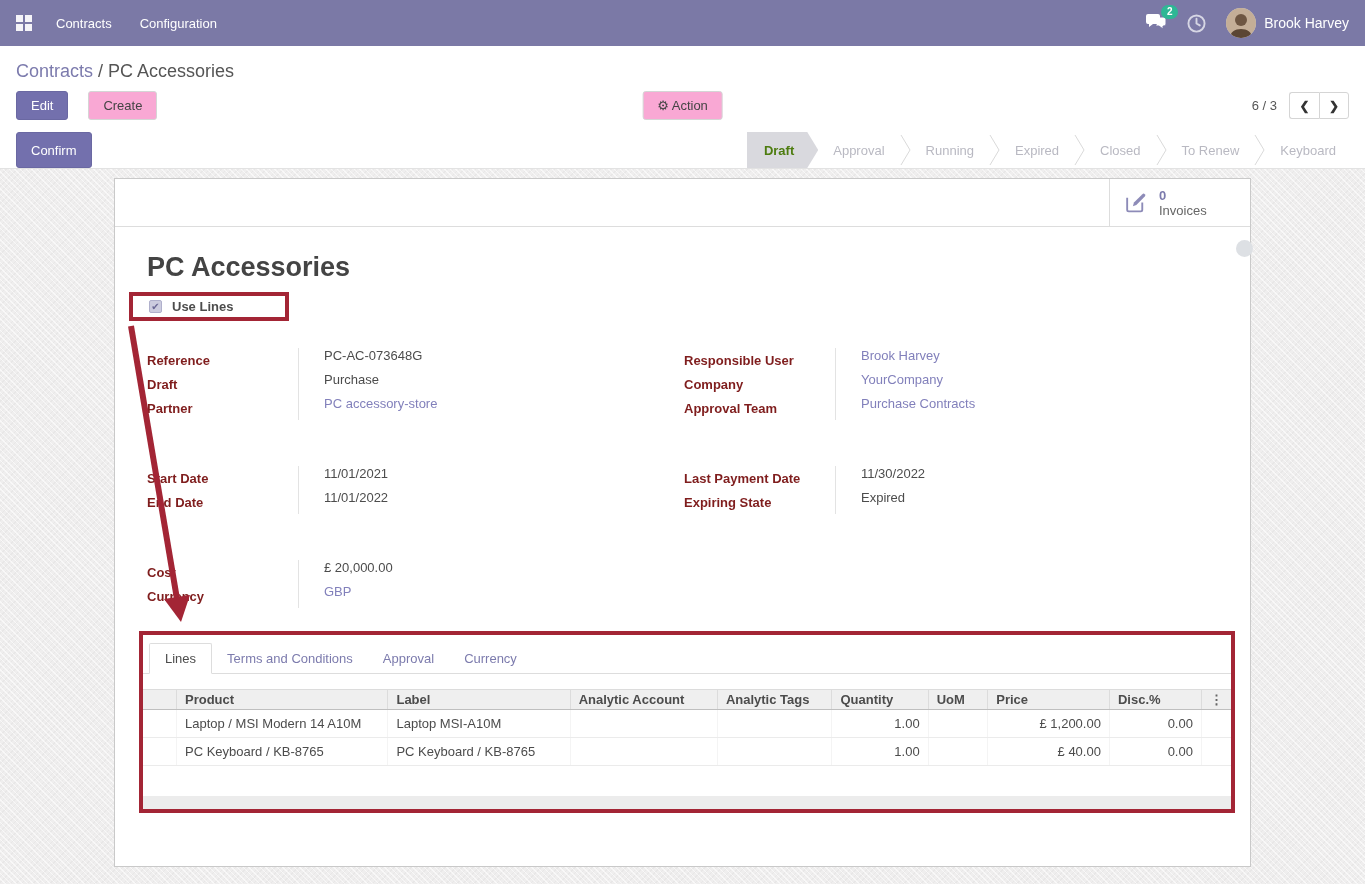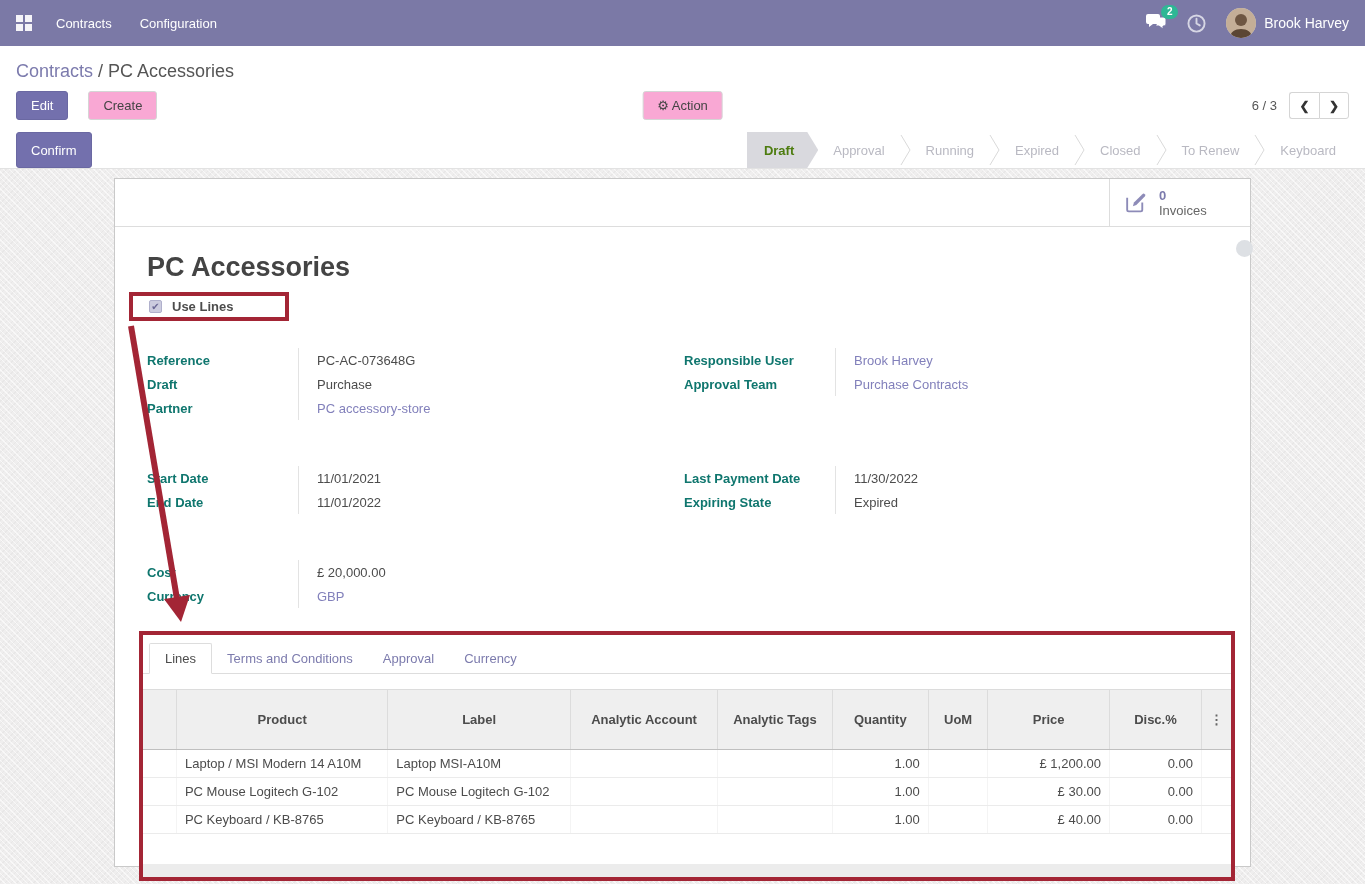--- a/index.html
+++ b/index.html
@@ -67,34 +67,34 @@
   .sheet-title { font-size:27px; font-weight:700; color:#444; margin:25px 0 0; }
   .title-dot { position:absolute; top:-12px; right:-3px; width:17px; height:17px; border-radius:50%; background:#dde0e4; }
 
   .use-lines-box { display:inline-flex; align-items:center; gap:10px; border:4px solid #a32535; padding:3px 52px 3px 16px; margin:9px 0 0 -18px; background:#fff; }
   .checkbox { width:13px; height:13px; background:#ccccdf; border:1px solid #b0b0cc; border-radius:2px; font-size:10px; line-height:11px; text-align:center; color:#6b6996; cursor:default; }
   .use-lines-label { font-size:13px; font-weight:700; color:#4c4c4c; }
 
   .field-grid { display:grid; grid-template-columns:537px 1fr; }
   .fgroup { }
   .frow { display:flex; height:24px; align-items:center; font-size:13px; }
-  .flabel { width:151px; font-weight:700; color:#0f766e; flex:none; }
-  .fvalue { border-left:1px solid #e3e3e3; padding-left:18px; align-self:stretch; display:flex; align-items:center; min-width:0; }
+  .flabel { width:151px; font-weight:700; color:#7f1d1d; flex:none; }
+  .fvalue { border-left:1px solid #e3e3e3; padding-left:25px; align-self:stretch; display:flex; align-items:flex-start; min-width:0; }
   .link { color:#8280bb; cursor:pointer; }
   .mt-g1 { margin-top:27px; }
   .mt-g2 { margin-top:46px; }
   .mt-g3 { margin-top:46px; }
 
   
   .tab-box { border:4px solid #a32535; margin:23px -17px 0 -8px; background:#fff; }
   .tab-nav { display:flex; align-items:flex-end; padding:8px 8px 0 6px; border-bottom:1px solid #ddd; }
   .tab { font-size:13px; color:#7c7bad; padding:7px 15px; cursor:pointer; }
   .tab.active { color:#4c4c4c; background:#fff; border:1px solid #ddd; border-bottom:1px solid #fff; margin-bottom:-1px; border-radius:2px 2px 0 0; }
   table.lines { width:100%; border-collapse:collapse; font-size:13px; color:#4c4c4c; margin-top:15px; }
-  table.lines th { background:#efefef; font-weight:700; text-align:center; padding:22px 8px; border-top:1px solid #dcdcdc; border-bottom:1px solid #bfbfbf; border-right:1px solid #dcdcdc; white-space:nowrap; }
+  table.lines th { background:#efefef; font-weight:700; text-align:left; padding:2px 8px; border-top:1px solid #dcdcdc; border-bottom:1px solid #bfbfbf; border-right:1px solid #dcdcdc; white-space:nowrap; }
   table.lines th:last-child { border-right:none; }
   table.lines td { padding:6px 8px; border-bottom:1px solid #ebebeb; border-right:1px solid #f4f4f4; white-space:nowrap; overflow:hidden; }
   table.lines td:last-child { border-right:none; }
   .col-handle { width:34px; }
   .col-product { width:212px; }
   .col-label { width:183px; }
   .col-aa { width:148px; }
   .col-at { width:115px; }
   .col-qty { width:97px; }
   .col-uom { width:60px; }
@@ -262,20 +262,26 @@
             <span class="fvalue">
                 <span class="link">PC accessory-store</span>
               </span>
           </div>
         </div>
         <div class="fgroup">
           <div class="frow">
             <span class="flabel">Responsible User</span>
             <span class="fvalue">
                 <span class="link">Brook Harvey</span>
+              </span>
+          </div>
+          <div class="frow">
+            <span class="flabel">Company</span>
+            <span class="fvalue">
+                <span class="link">YourCompany</span>
               </span>
           </div>
           <div class="frow">
             <span class="flabel">Approval Team</span>
             <span class="fvalue">
                 <span class="link">Purchase Contracts</span>
               </span>
           </div>
         </div>
       </div>
@@ -372,32 +378,20 @@
               <td></td>
               <td></td>
               <td class="num">1.00</td>
               <td></td>
               <td class="num">£ 1,200.00</td>
               <td class="num">0.00</td>
               <td></td>
             </tr>
             <tr>
               <td></td>
-              <td>PC Mouse Logitech G-102</td>
-              <td>PC Mouse Logitech G-102</td>
-              <td></td>
-              <td></td>
-              <td class="num">1.00</td>
-              <td></td>
-              <td class="num">£ 30.00</td>
-              <td class="num">0.00</td>
-              <td></td>
-            </tr>
-            <tr>
-              <td></td>
               <td>PC Keyboard / KB-8765</td>
               <td>PC Keyboard / KB-8765</td>
               <td></td>
               <td></td>
               <td class="num">1.00</td>
               <td></td>
               <td class="num">£ 40.00</td>
               <td class="num">0.00</td>
               <td></td>
             </tr>

